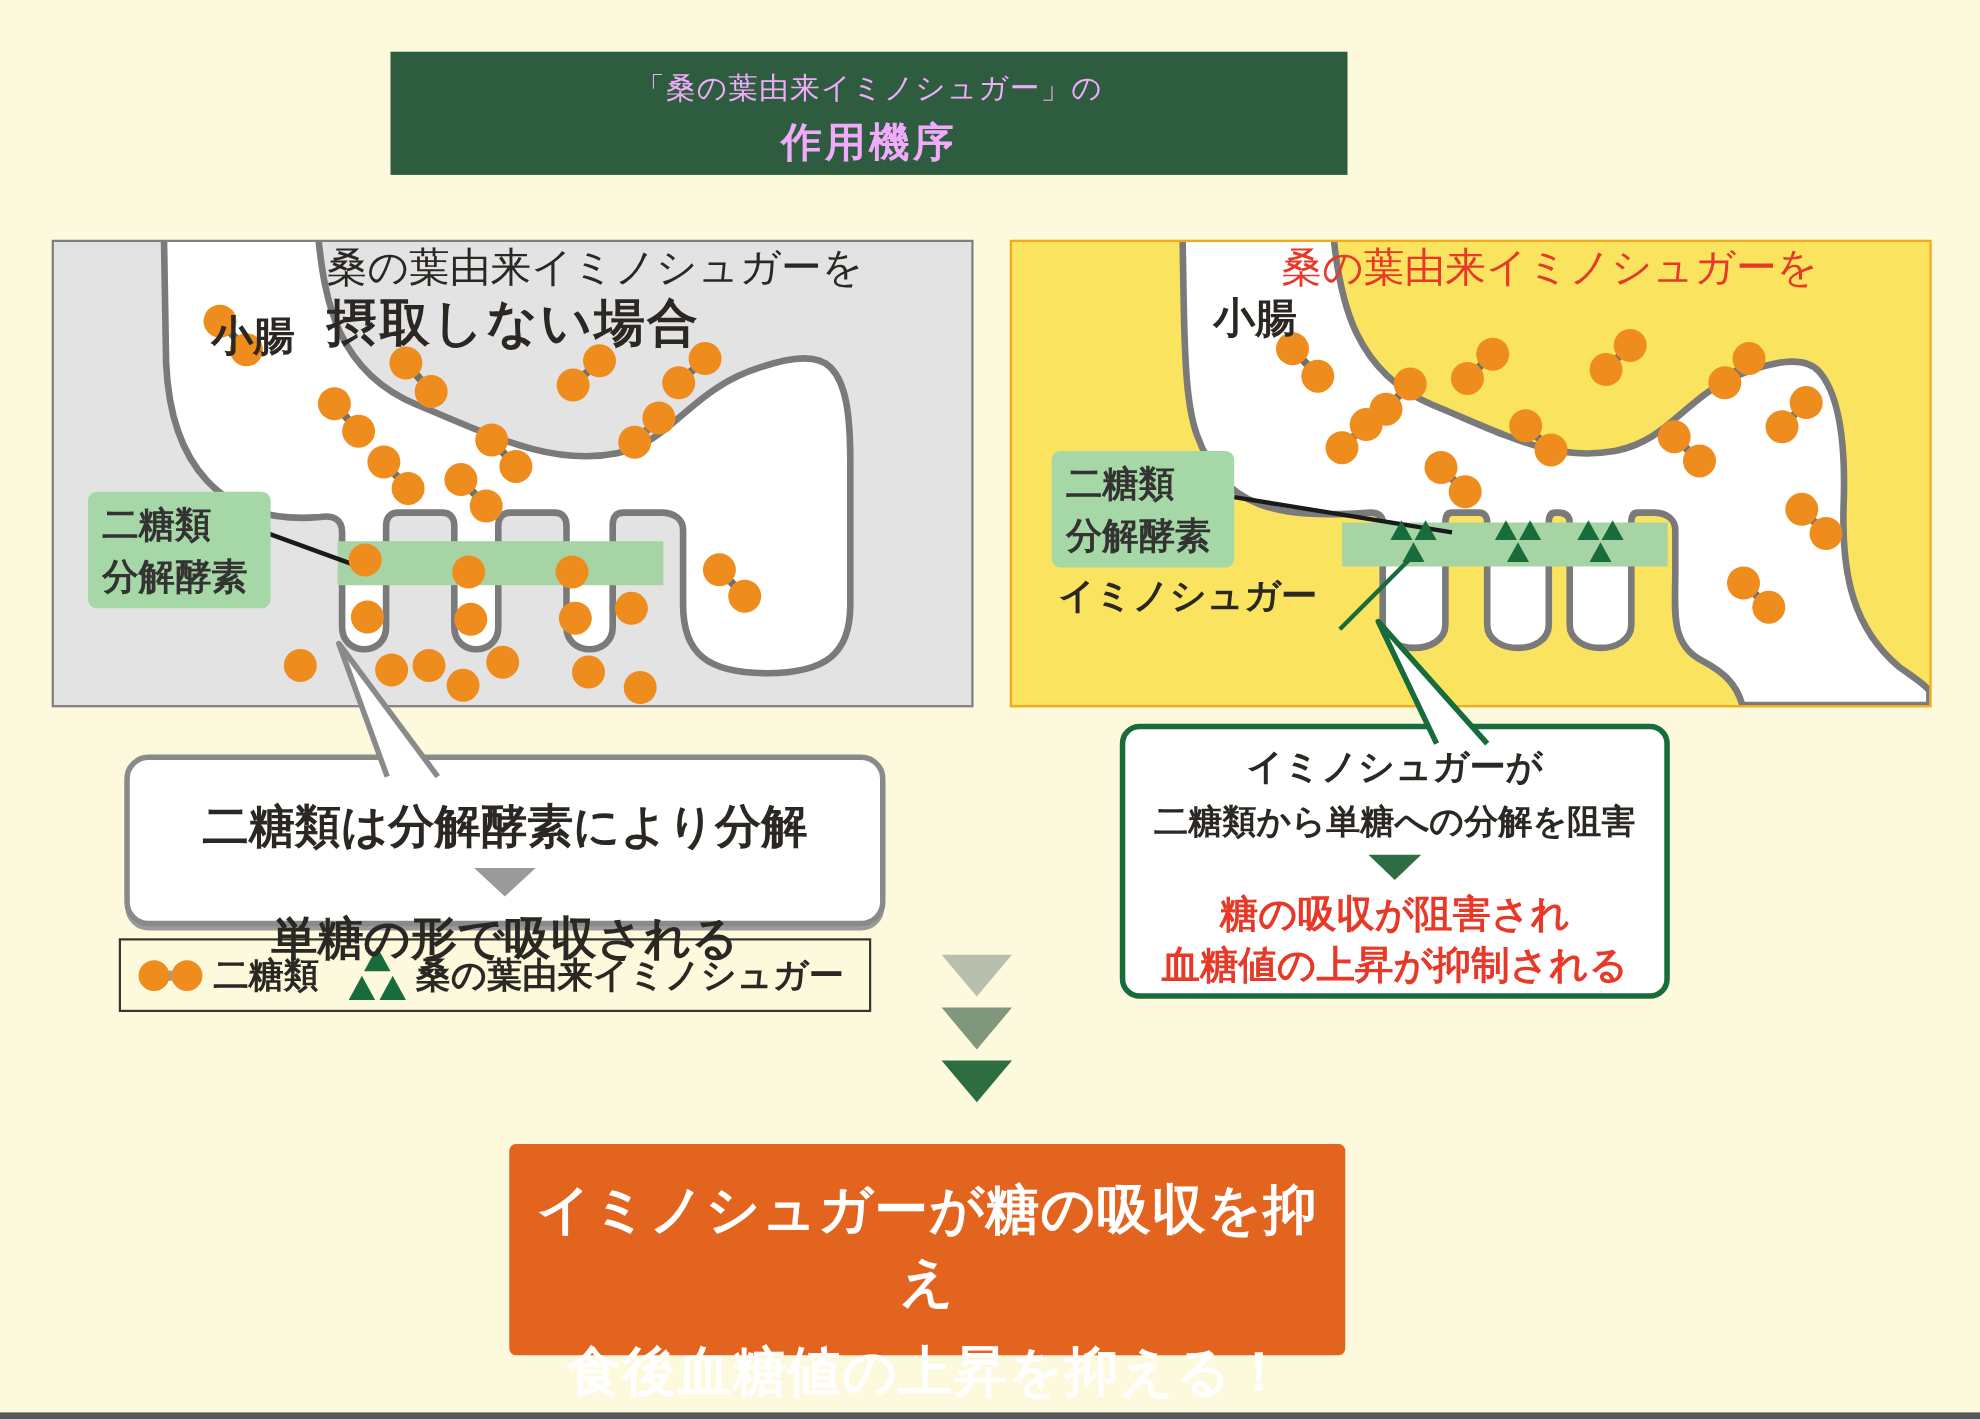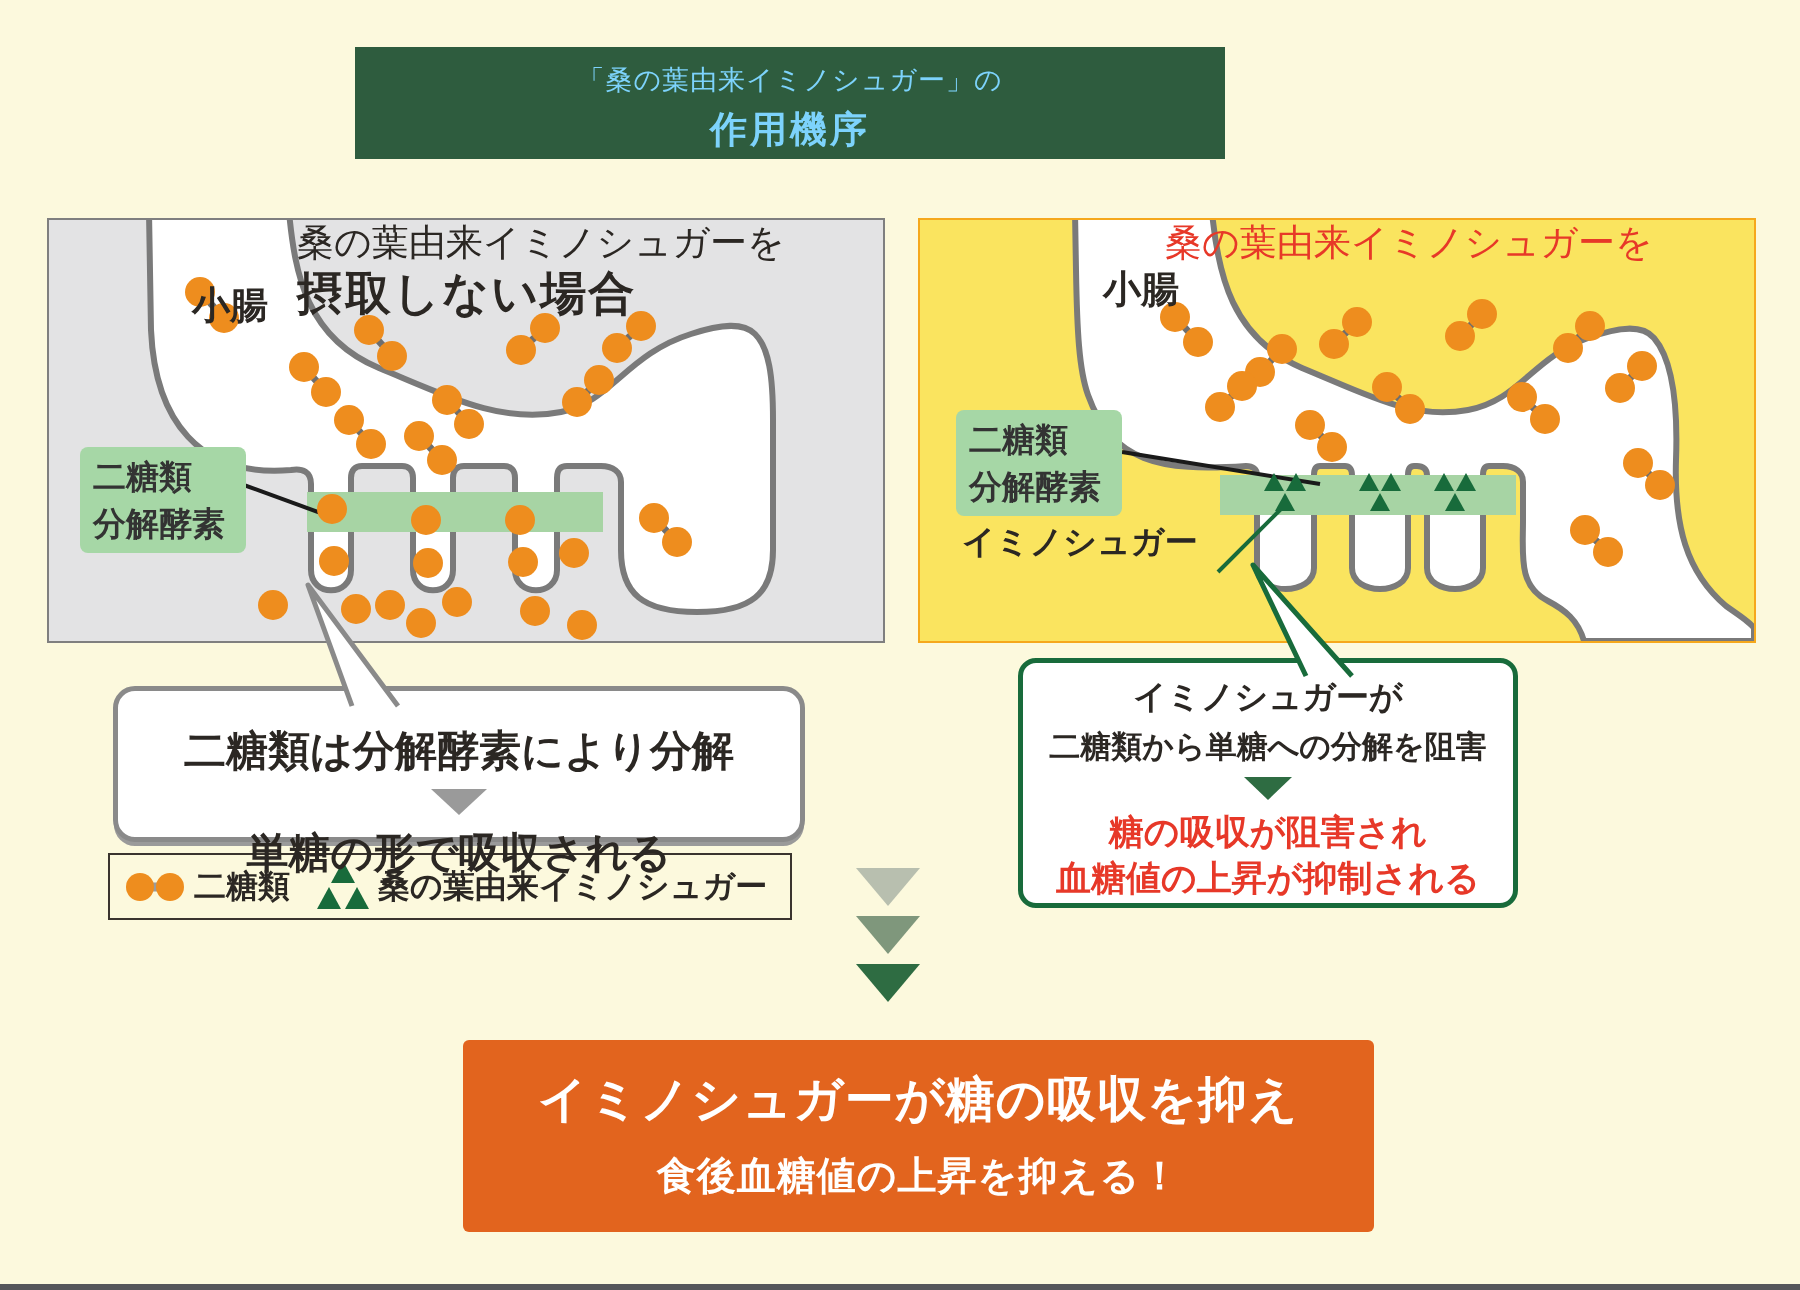--- a/index.html
+++ b/index.html
@@ -1,20 +1,20 @@
 <!DOCTYPE html>
 <html style="--page-bg: #FCF9DD; --header-bg: #2E5C3E; --panel-left-bg: #E3E3E4; --panel-left-border: #7F7F7F; --panel-right-bg: #FAE45F; --panel-right-border: #F5A81C; --enzyme-box: #A6D7A6; --red: #E73828; --imino-green: #186B3B; --bubble-left-border: #8A8A8A; --arrow-gray: #9A9A9A; --conclusion-bg: #E2641E; --footer: #55565A; --text: #2B2723;"><head>
 <meta charset="utf-8">
 <style>
   html,body{margin:0;padding:0;background:#fff;}
   .stage{position:relative;width:1800px;height:1290px;background:var(--page-bg,#FCF9DD);
          overflow:hidden;font-family:"Liberation Sans",sans-serif;color:var(--text,#2B2723);}
   
   .header{position:absolute;left:355px;top:47px;width:870px;height:112px;
-          background:var(--header-bg,#2E5C3E);color:#7dd3fc;text-align:center;}
+          background:var(--header-bg,#2E5C3E);color:#f0abfc;text-align:center;}
   .header .h1{font-size:27px;margin-top:15px;letter-spacing:1px;}
   .header .h2{font-size:37px;font-weight:800;margin-top:7px;letter-spacing:3px;}
   
   .panel{position:absolute;top:218px;width:834px;height:421px;box-sizing:content-box;}
   .panel.pleft{left:47px;background:var(--panel-left-bg,#E3E3E4);border:2px solid var(--panel-left-border,#7F7F7F);}
   .panel.pright{left:918px;background:var(--panel-right-bg,#FAE45F);border:2px solid var(--panel-right-border,#F5A81C);}
   .panel svg{position:absolute;left:0;top:0;}
   .ptitle{position:absolute;top:4px;text-align:left;line-height:1;}
   .panel.pleft  .ptitle{left:248px;width:600px;}
   .panel.pright .ptitle{left:245px;width:600px;}
@@ -47,24 +47,24 @@
   
   .legend{position:absolute;left:108px;top:853px;width:684px;height:67px;border:2px solid #3A342E;
           display:flex;align-items:center;box-sizing:border-box;padding-left:12px;}
   .legend .lab{font-size:32px;font-weight:600;}
   .legend .sp1{width:6px;} .legend .sp2{width:24px;} .legend .sp3{width:6px;}
   
   .cascade{position:absolute;left:856px;top:868px;width:64px;z-index:2;}
   .cascade .tri{width:0;height:0;border-left:32px solid transparent;border-right:32px solid transparent;
                 border-top:38px solid #999;margin-bottom:10px;}
   
-  .conclusion{position:absolute;left:463px;top:1040px;width:911px;height:192px;border-radius:6px;
+  .conclusion{position:absolute;left:463px;top:1040px;width:760px;height:192px;border-radius:6px;
               background:var(--conclusion-bg,#E2641E);color:#fff;text-align:center;font-weight:800;}
   .conclusion .c1{font-size:49px;margin-top:27px;letter-spacing:1px;}
-  .conclusion .c2{font-size:39px;margin-top:16px;letter-spacing:1px;}
+  .conclusion .c2{font-size:49px;margin-top:16px;letter-spacing:1px;}
   .footer-strip{position:absolute;left:0;top:1284px;width:1800px;height:6px;background:var(--footer,#55565A);}
   .tails{position:absolute;left:0;top:0;z-index:6;pointer-events:none;}
 </style>
 </head>
 <body>
 
 <div class="stage">
 
   <div class="header">
     <div class="h1">「桑の葉由来イミノシュガー」の</div>

